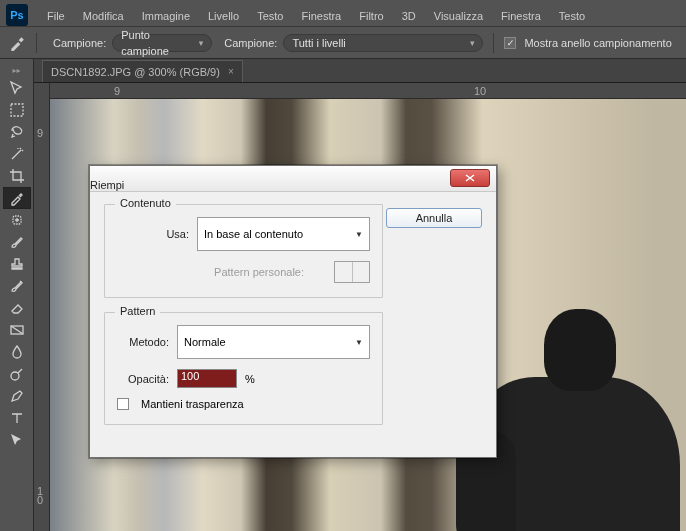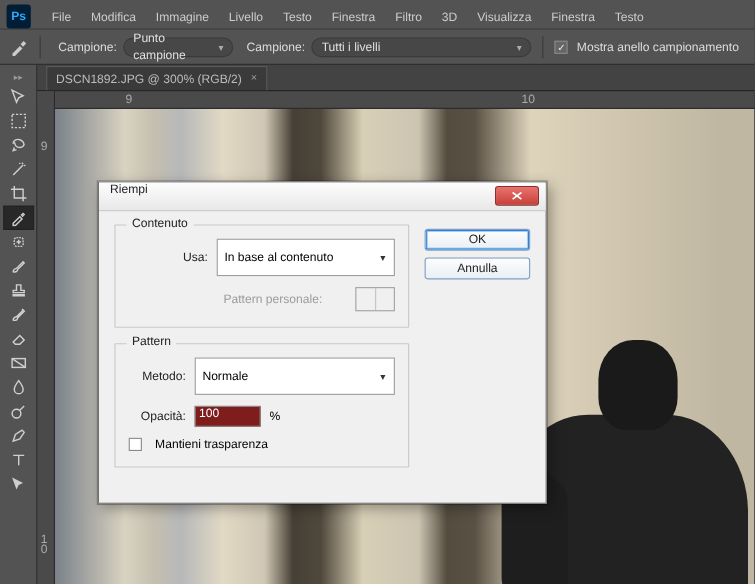--- a/index.html
+++ b/index.html
@@ -28,23 +28,23 @@
 .vruler .tick{position:absolute;left:3px}
 .ruler-corner{position:absolute;left:0;top:0;width:16px;height:16px;background:#4a4a4a;border-right:1px solid #2a2a2a;border-bottom:1px solid #2a2a2a}
 .canvas{position:absolute;left:16px;top:16px;right:0;bottom:0;overflow:hidden}
 .photo{position:absolute;inset:0}
 .photo .bg{position:absolute;inset:0;background:linear-gradient(90deg,#7a8189 0%,#d8d3c1 10%,#c5bfb0 14%,#b6b8b9 18%,#e2d9c5 24%,#cfc7b3 30%,#463f35 34%,#50483c 38%,#d8cfb6 44%,#ccc4b1 52%,#544c3f 56%,#5a5145 60%,#ded4bc 68%,#d1c7b0 80%,#c0b7a2 95%)}
 .person{position:absolute;right:0;bottom:0;width:240px;height:240px}
 .person .head{position:absolute;top:18px;right:70px;width:72px;height:82px;background:#1a1a1a;border-radius:44% 44% 36% 36%}
 .person .body{position:absolute;top:86px;right:6px;width:220px;height:170px;background:#222;border-radius:34% 34% 0 0/52% 52% 0 0}
 .person .armL{position:absolute;top:140px;right:170px;width:60px;height:120px;background:#1e1e1e;border-radius:26px}
 .dlg{position:absolute;left:89px;top:165px;width:408px;background:#f0f0f0;border:1px solid #707070;box-shadow:0 0 0 1px rgba(0,0,0,.3),4px 4px 12px rgba(0,0,0,.35)}
-.dlg-title{height:26px;background:linear-gradient(#fdfdfd,#e8e8e8);border-bottom:1px solid #c8c8c8;display:flex;align-items:flex-start;padding-left:10px;position:relative;color:#222}
+.dlg-title{height:26px;background:linear-gradient(#fdfdfd,#e8e8e8);border-bottom:1px solid #c8c8c8;display:flex;align-items:flex-end;position:relative;color:#222}
 .dlg-close{position:absolute;right:6px;top:3px;width:40px;height:18px;background:linear-gradient(#e9736f,#c8403a);border:1px solid #8a302c;border-radius:3px;display:flex;align-items:center;justify-content:center;color:#fff;font-size:10px}
-.dlg-body{padding:12px 14px 18px;display:flex;gap:14px}
+.dlg-body{padding:12px 14px 18px;display:flex;gap:3px}
 .lpane{flex:1}
 .rpane{width:96px;display:flex;flex-direction:column;gap:6px;padding-top:4px}
 .fieldset{border:1px solid #c8c8c8;border-radius:1px;margin-bottom:14px;padding:12px 12px 14px;position:relative}
 .fieldset>.legend{position:absolute;top:-8px;left:10px;background:#f0f0f0;padding:0 5px;color:#222}
 .frow{display:flex;align-items:center;gap:8px;margin-bottom:10px}
 .frow:last-child{margin-bottom:0}
 .flab{text-align:right;width:72px;color:#222}
 .flab.disabled{color:#9c9c9c}
 .fselect{flex:1;height:20px;border:1px solid #9c9c9c;background:#fff;display:flex;align-items:center;padding:16px 6px;justify-content:space-between}
 .fselect .arr{font-size:8px;color:#333}
@@ -93,21 +93,21 @@
     <span>Tutti i livelli</span>
       <span class="arrow">▾</span>
   </div>
   <span style="width:1px;height:20px;background:#3a3a3a;margin:0 4px"></span>
   <span class="chk">✓</span>
   <span class="optlabel" style="margin-left:2px">Mostra anello campionamento</span>
 </div>
 
 <div class="tabbar">
   <div class="doc-tab">
-    <span>DSCN1892.JPG @ 300% (RGB/2)</span>
+    <span>DSCN1892.JPG @ 300% (RGB/9)</span>
     <span class="x">×</span>
   </div>
 </div>
 
 <div class="sidebar">
   <div class="collapse">▸▸</div>
   <div class="tool">
       <svg viewBox="0 0 16 16">
         <path d="M2 2l4 11 2-4 4-2z"></path>
       </svg>
@@ -263,17 +263,16 @@
           <div class="finput sel">100</div>
           <span>%</span>
         </div>
         <div class="frow">
           <span class="chkbox"></span>
           <span>Mantieni trasparenza</span>
         </div>
       </div>
     </div>
     <div class="rpane">
-      <div class="btn default">OK</div>
       <div class="btn">Annulla</div>
     </div>
   </div>
 </div>
 
 </body></html>

